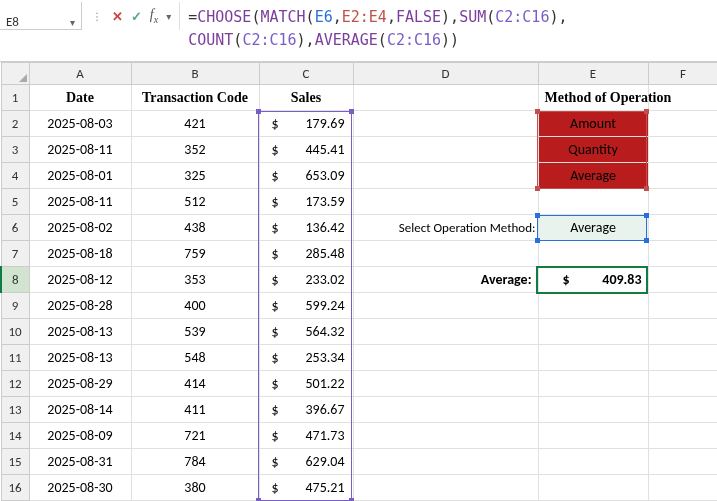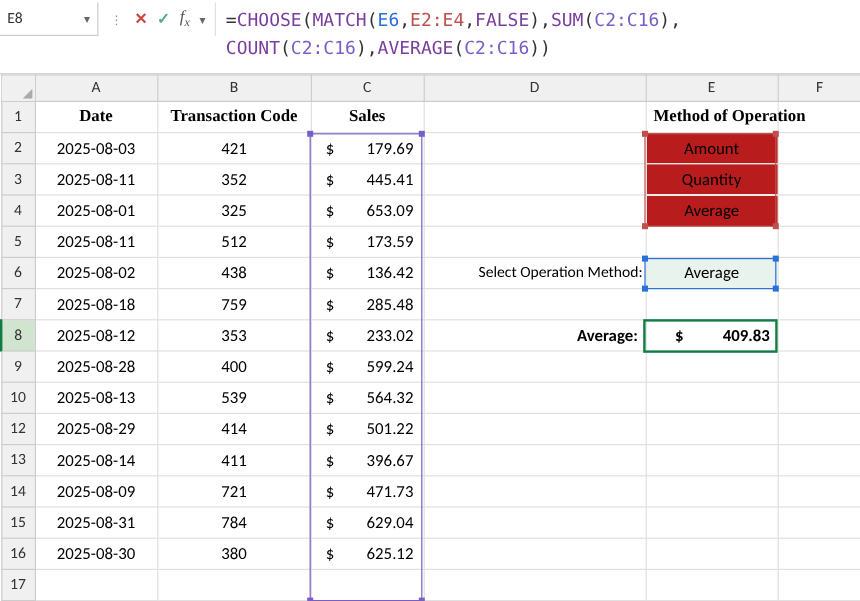--- a/index.html
+++ b/index.html
@@ -19,21 +19,21 @@
     background: #fff;
     height: 62px;
   }
   .name-box {
     width: 82px;
     height: 28px;
     border: 1px solid #ccc;
     border-top: none;
     border-left: none;
     display: flex;
-    align-items: center;
+    align-items: flex-end;
     padding: 0 6px;
     font-size: 13px;
     color: #333;
     justify-content: space-between;
     margin-top: 2px;
   }
   .dd-icon {
     font-size: 10px;
     color: #666;
   }
@@ -292,20 +292,29 @@
   <tr>
     <th class="row-h">10</th>
     <td class="date">2025-08-13</td>
     <td>539</td>
     <td class="sales currency"><span class="dollar">$</span><span>564.32</span></td>
     <td></td>
           <td></td>
           <td></td>
   </tr>
   <tr>
+    <th class="row-h">11</th>
+    <td class="date">2025-08-13</td>
+    <td>548</td>
+    <td class="sales currency"><span class="dollar">$</span><span>253.34</span></td>
+    <td></td>
+          <td></td>
+          <td></td>
+  </tr>
+  <tr>
     <th class="row-h">12</th>
     <td class="date">2025-08-29</td>
     <td>414</td>
     <td class="sales currency"><span class="dollar">$</span><span>501.22</span></td>
     <td></td>
           <td></td>
           <td></td>
   </tr>
   <tr>
     <th class="row-h">13</th>
@@ -331,21 +340,21 @@
     <td>784</td>
     <td class="sales currency"><span class="dollar">$</span><span>629.04</span></td>
     <td></td>
           <td></td>
           <td></td>
   </tr>
   <tr>
     <th class="row-h">16</th>
     <td class="date">2025-08-30</td>
     <td>380</td>
-    <td class="sales currency"><span class="dollar">$</span><span>625.12</span></td>
+    <td class="sales currency"><span class="dollar">$</span><span>475.21</span></td>
     <td></td>
           <td></td>
           <td></td>
   </tr>
   <tr>
     <th class="row-h">17</th>
     <td></td>
     <td></td>
     <td></td>
     <td></td>

